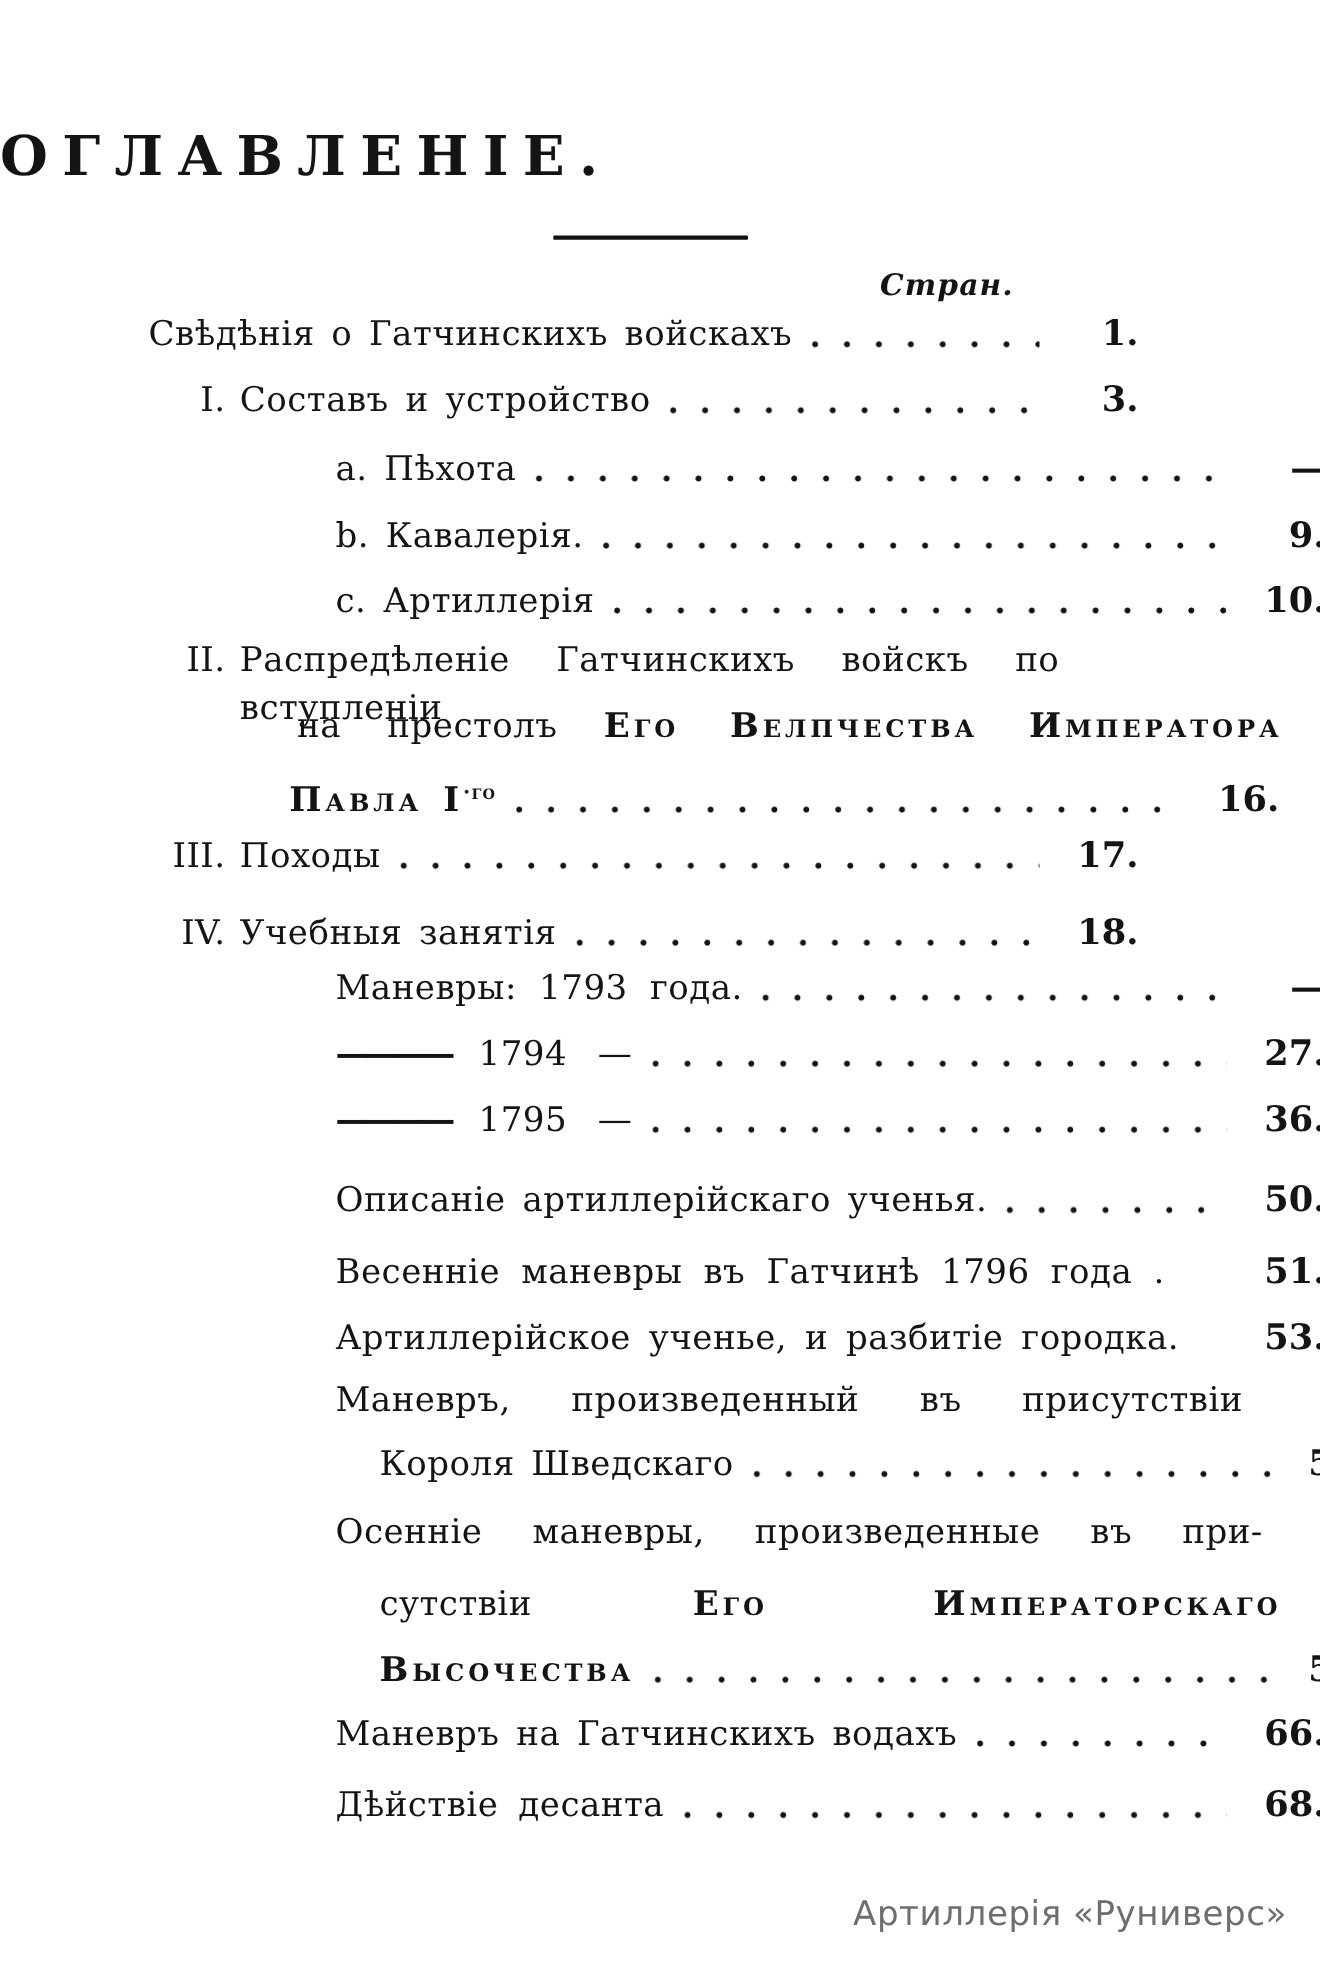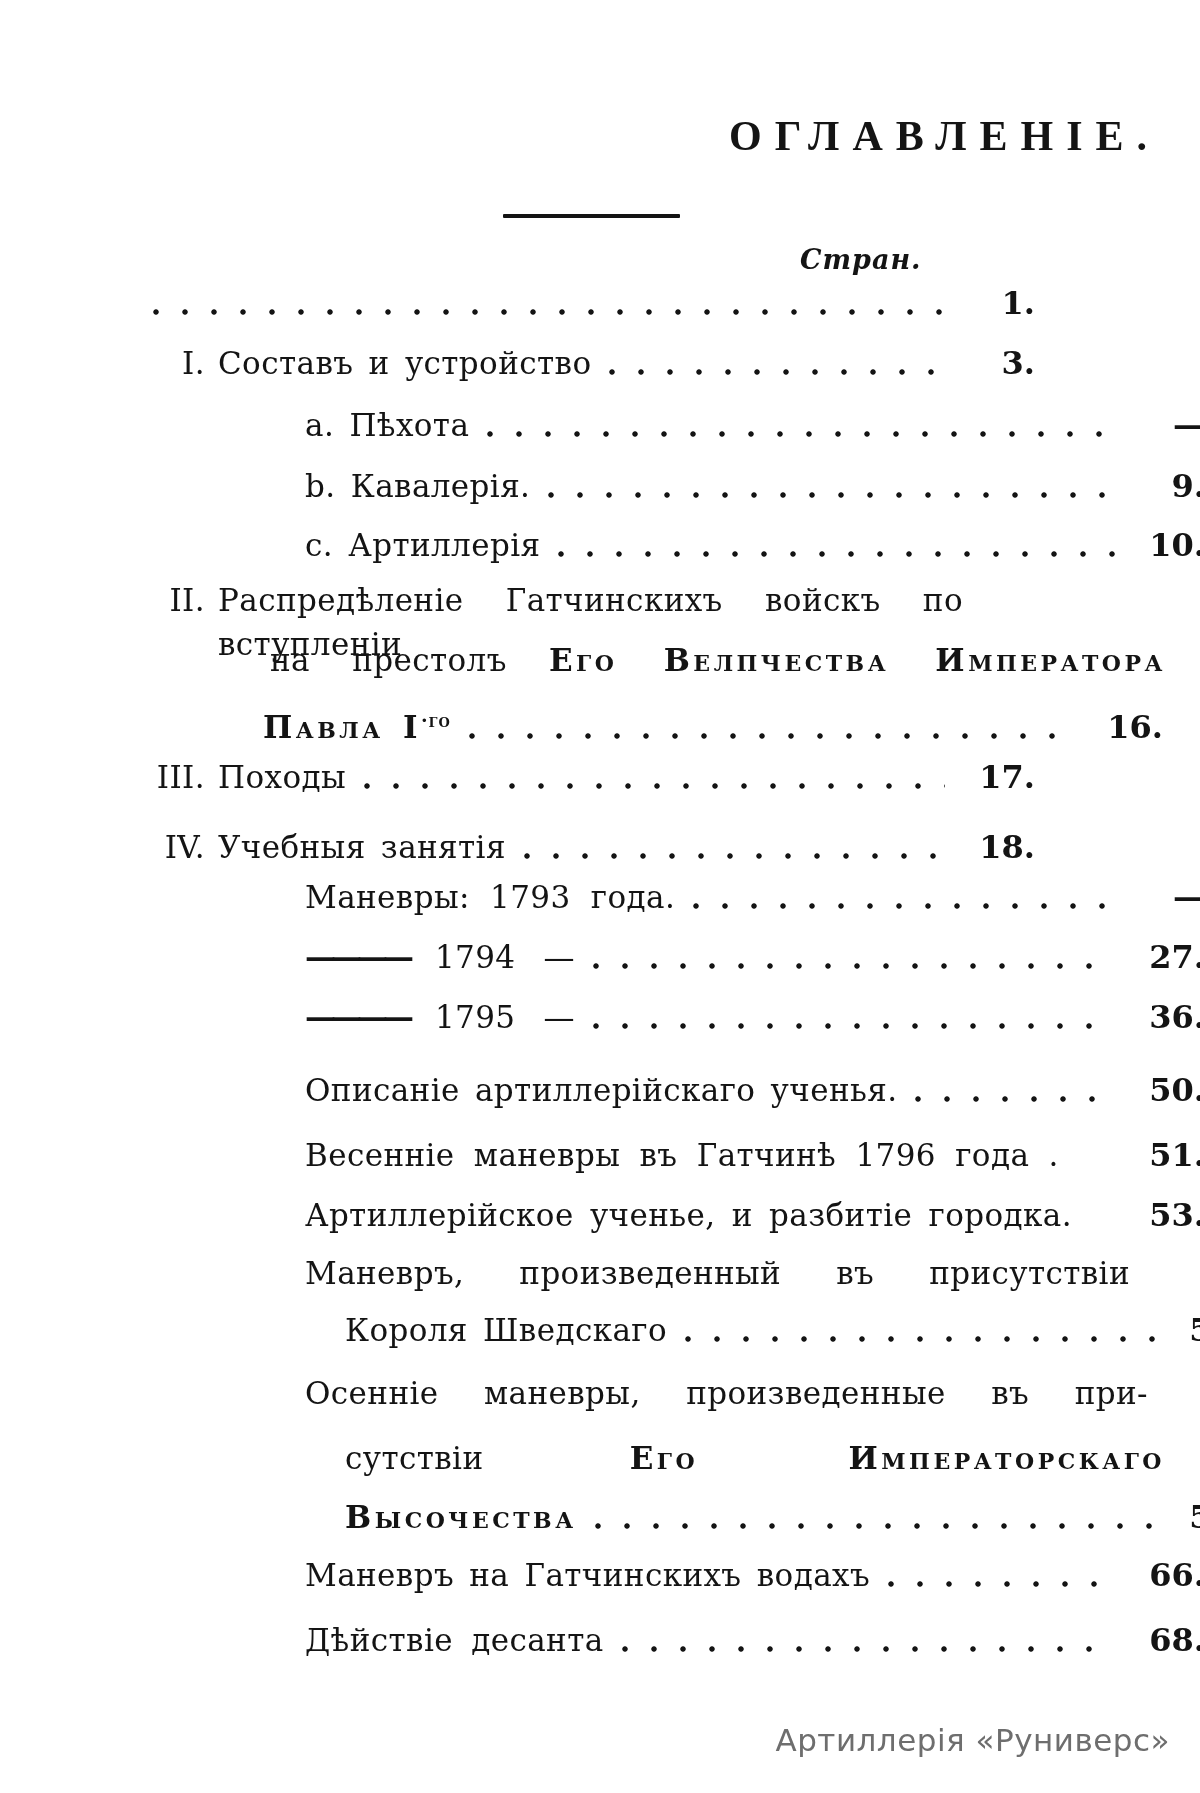--- a/index.html
+++ b/index.html
@@ -4,22 +4,22 @@
 <style>
   html,body{margin:0;padding:0;}
   body{
     width:1200px;height:1793px;position:relative;
     background:#ffffff;color:#141414;
     font-family:"DejaVu Serif", serif;
     overflow:hidden;
   }
   .page-title{
     position:absolute;top:112px;left:0;width:1160px;
-    text-align:right;font-size:42px;font-weight:bold;
-    letter-spacing:13px;white-space:nowrap;font-family:Liberation Serif, serif;
+    text-align:left;font-size:50px;font-weight:bold;
+    letter-spacing:13px;white-space:nowrap;
   }
   .rule{
     position:absolute;top:214px;left:503px;width:177px;height:4px;
     background:#131313;border-radius:1px;
   }
   .col-header{
     position:absolute;top:244px;left:800px;width:270px;
     text-align:left;font-size:27px;font-style:italic;font-weight:bold;
     letter-spacing:1px;
   }
@@ -53,20 +53,21 @@
   }
 </style>
 </head>
 <body>
 
 <div class="page-title">ОГЛАВЛЕНІЕ.</div>
 <div class="rule"></div>
 <div class="col-header">Стран.</div>
 
 <div class="row" style="top:281px">
+  <span>Свѣдѣнія о Гатчинскихъ войскахъ</span>
   <span class="leader"></span>
   <span class="page">1.</span>
 </div>
 
 <div class="row" style="top:341px">
   <span class="num">I.</span>
   <span>Составъ и устройство</span>
   <span class="leader"></span>
   <span class="page">3.</span>
 </div>

